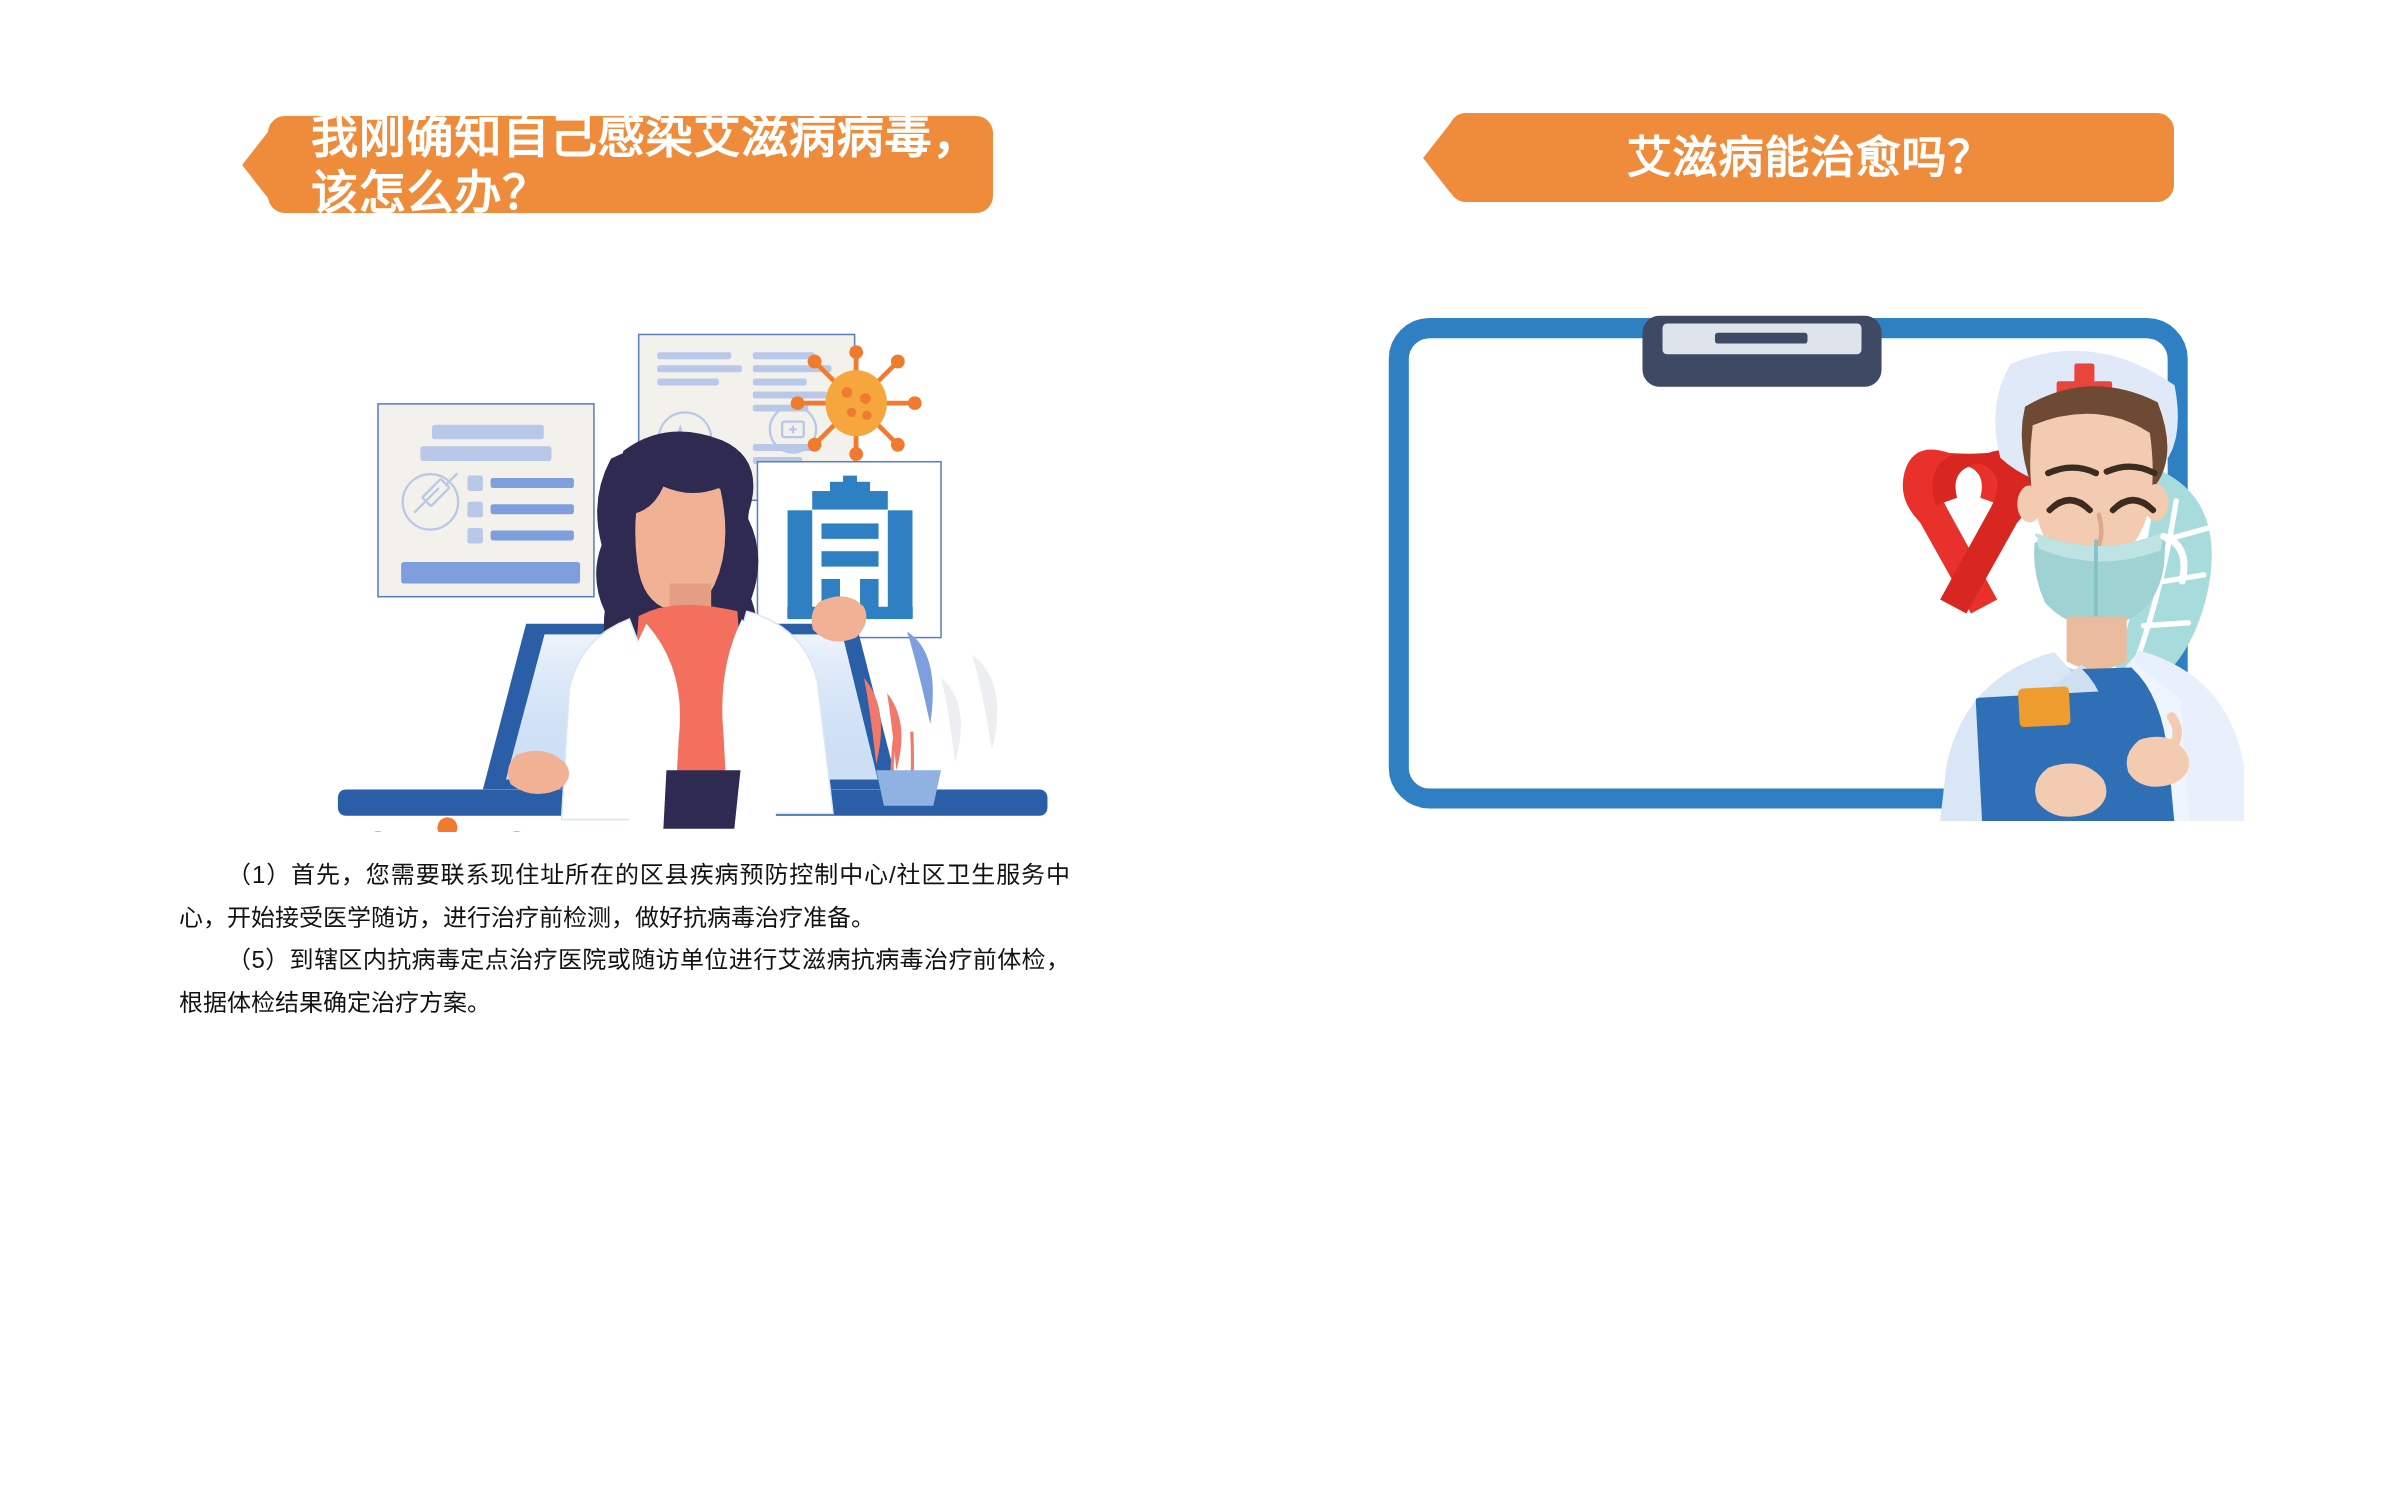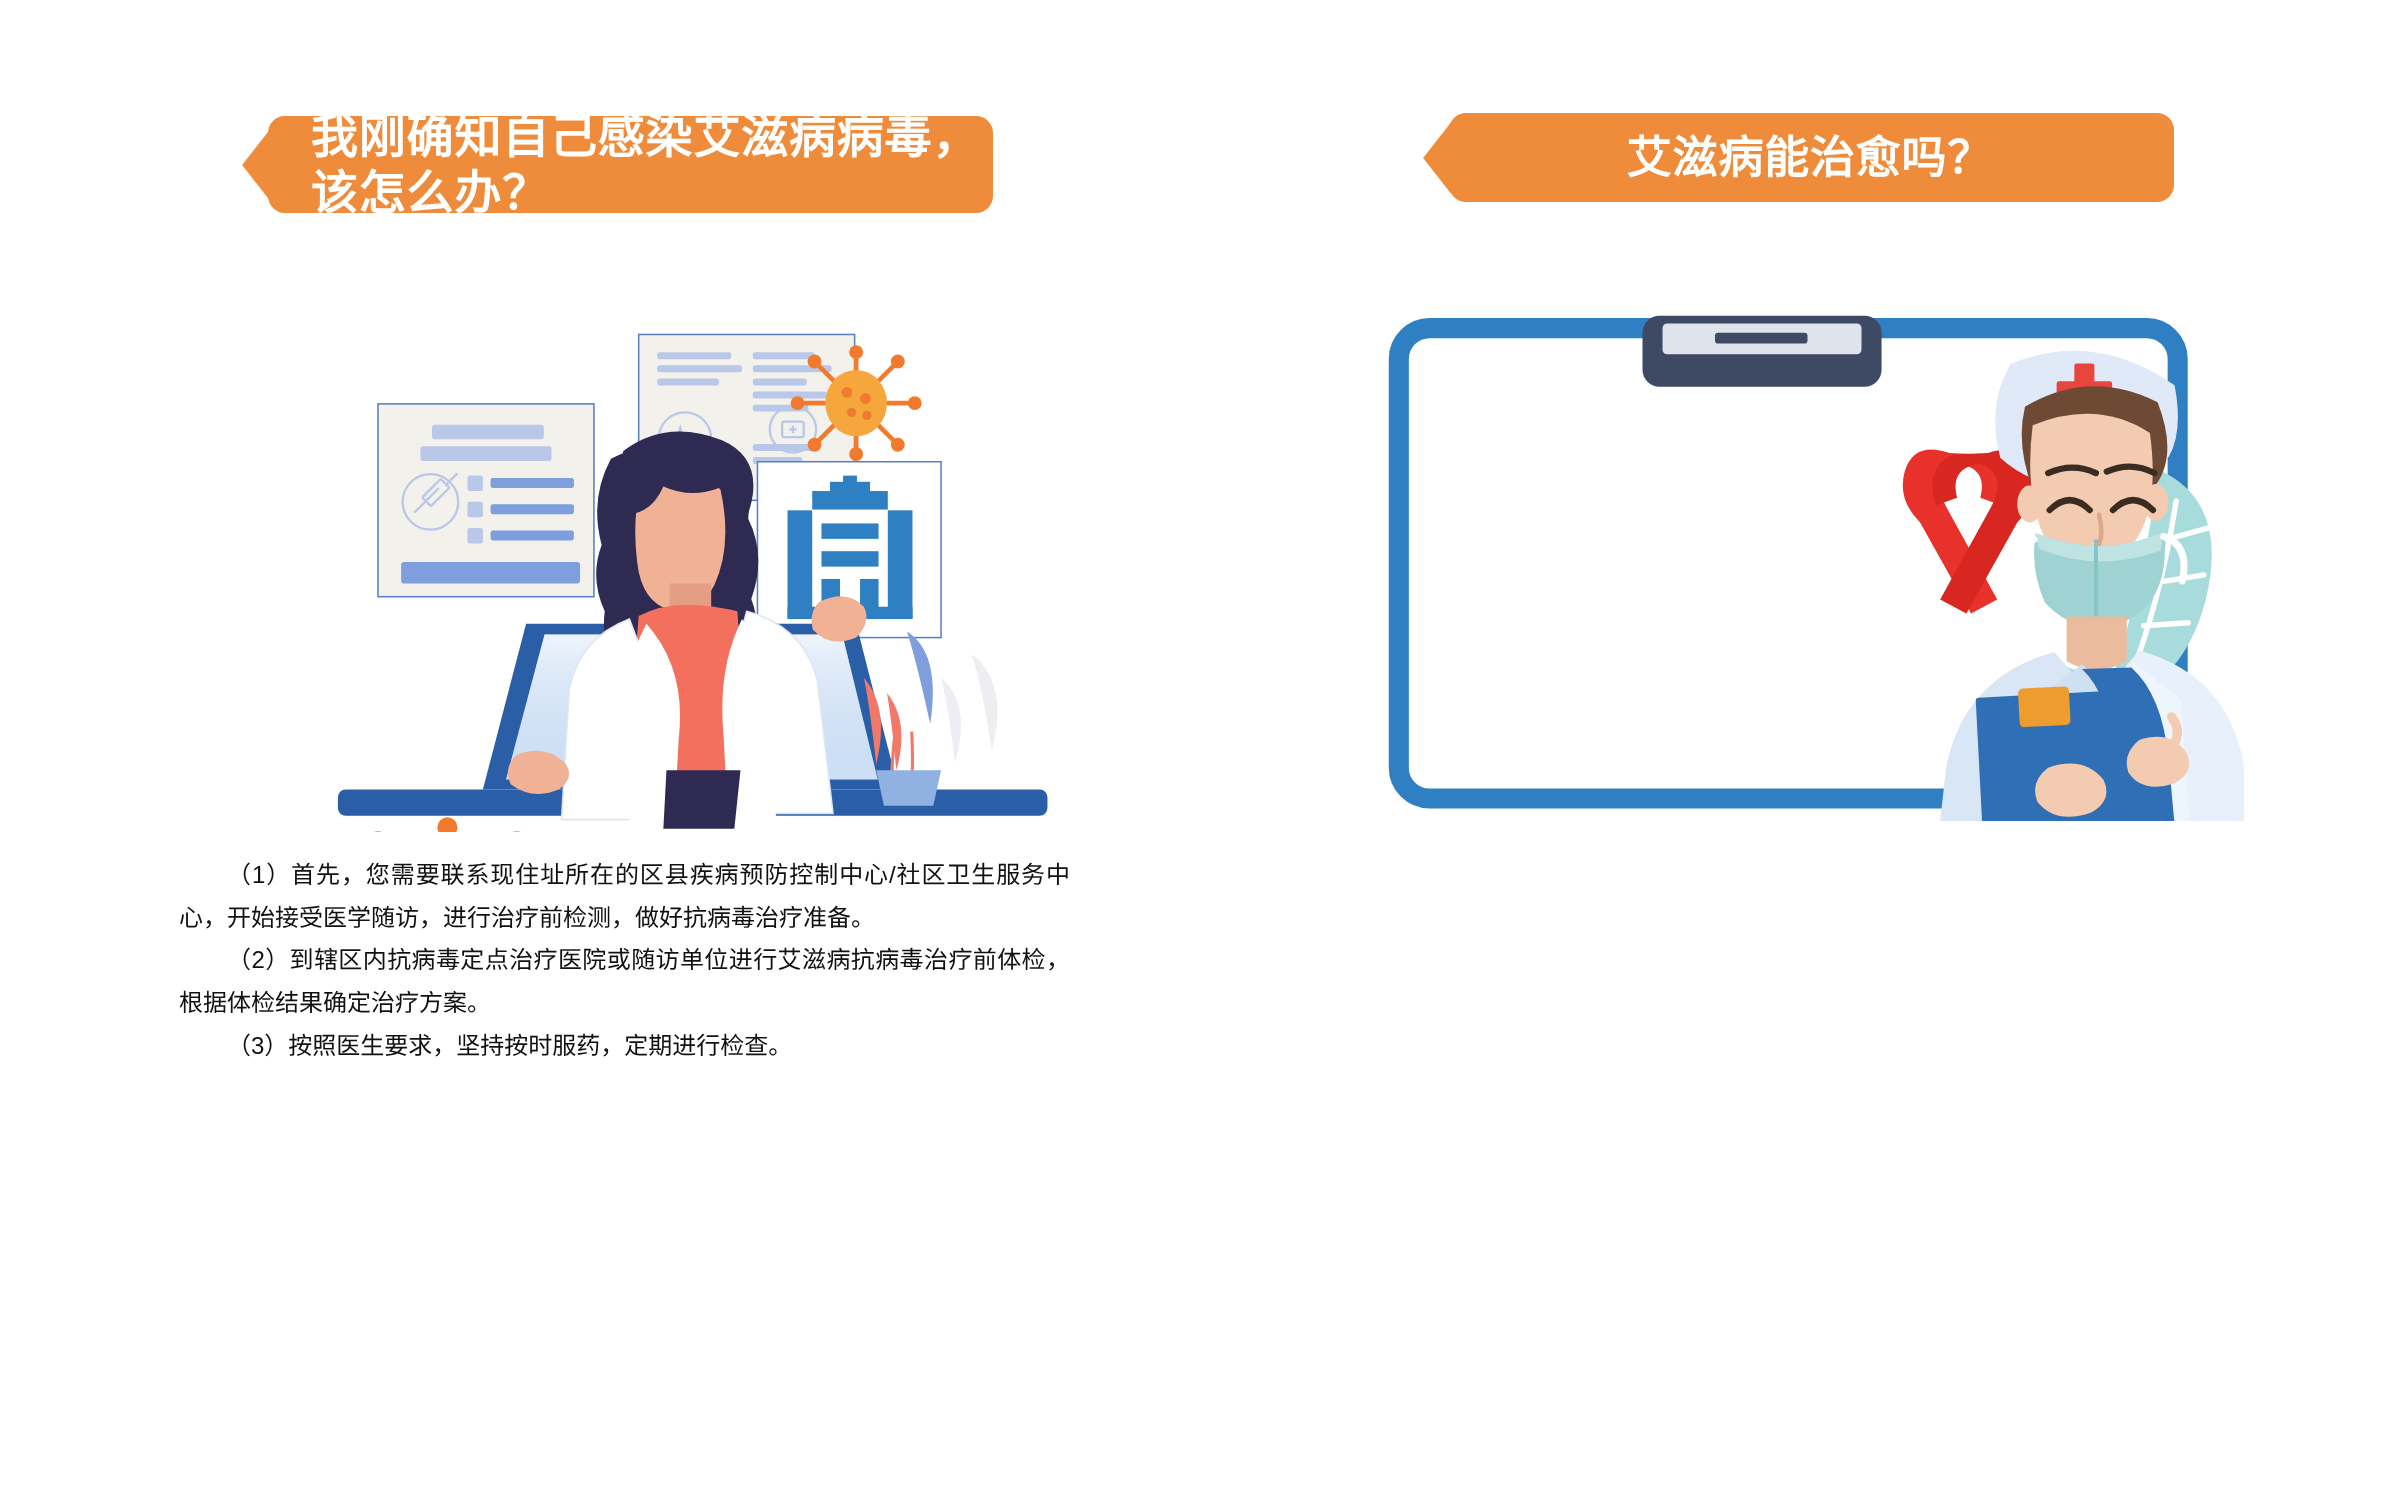--- a/index.html
+++ b/index.html
@@ -258,22 +258,21 @@
               <circle cx="702" cy="138" r="7"></circle>
             <circle cx="684" cy="156" r="6"></circle>
               <circle cx="704" cy="160" r="6"></circle>
           </g>
         </g>
       </svg>
     </div>
 
     <div class="body-copy" id="copy-left">
       <p>（1）首先，您需要联系现住址所在的区县疾病预防控制中心/社区卫生服务中心，开始接受医学随访，进行治疗前检测，做好抗病毒治疗准备。</p>
-      <p>（2）到辖区内抗病毒定点治疗医院或随访单位进行艾滋病抗病毒治疗前体检，根据体检结果确定治疗方案。</p>
-      <p>（3）按照医生要求，坚持按时服药，定期进行检查。</p>
+      <p>（5）到辖区内抗病毒定点治疗医院或随访单位进行艾滋病抗病毒治疗前体检，根据体检结果确定治疗方案。</p>
     </div>
   </div>
 
   <div class="col col-right">
 
     <div class="banner-wrap" id="banner-13-wrap" style="left:248px;">
       <div class="banner" id="banner-13">
         <svg class="banner-notch" viewBox="0 0 36 92">
           <path d="M36 0 L36 92 L0 46 Z" fill="#ef8c3c"></path>
         </svg>

